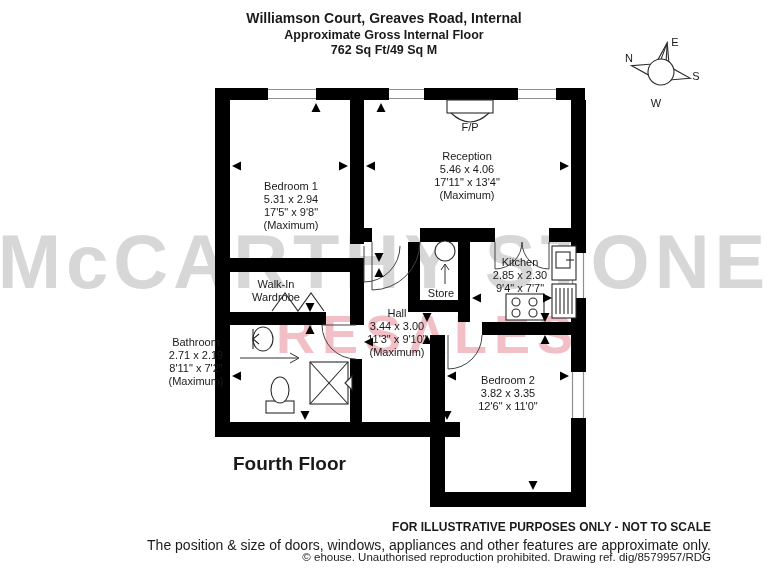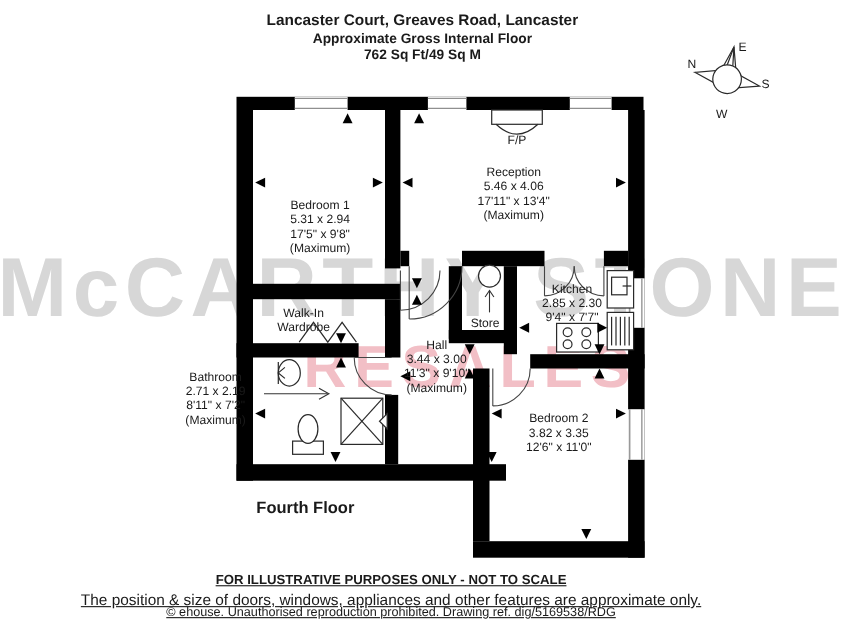--- a/index.html
+++ b/index.html
@@ -15,38 +15,38 @@
     position:absolute;top:218px;left:50%;transform:translateX(-50%);
     font-size:76px;font-weight:bold;letter-spacing:5px;white-space:nowrap;
     color:#d7d7d7;z-index:1;
   }
   .wm-pink{
     position:absolute;top:303px;left:276px;
     font-size:54px;font-weight:bold;letter-spacing:7px;white-space:nowrap;
     color:#f2bfc6;z-index:2;
   }
   #plan-svg{position:absolute;top:0;left:0;z-index:3;}
-  .floor-label{position:absolute;left:233px;top:453px;font-size:15px;font-weight:bold;z-index:4;}
-  .ftr{position:absolute;left:0;width:711px;text-align:center;z-index:4;text-decoration:underline;}
+  .floor-label{position:absolute;left:233px;top:453px;font-size:19px;font-weight:bold;z-index:4;}
+  .ftr{position:absolute;left:0;width:711px;text-align:right;z-index:4;}
   #ftr-1{top:520px;font-size:12px;font-weight:bold;}
   #ftr-2{top:537px;font-size:14px;}
   #ftr-3{top:551px;font-size:11.5px;}
   svg text{font-family:"Liberation Sans", sans-serif;font-size:11px;fill:#1a1a1a;}
   .wall{fill:#000;stroke:none;}
   .thin{fill:none;stroke:#2a2a2a;stroke-width:1.1;}
   .fixwhite{fill:#fff;stroke:#2a2a2a;stroke-width:1.1;}
   .arc{fill:none;stroke:#444;stroke-width:1;}
   .glz{stroke:#8f8f8f;stroke-width:1.2;}
   .tri{fill:#000;}
   .dimline{stroke:#333;stroke-width:1;fill:none;}
 </style>
 </head>
 <body>
 
-<div class="hdr" id="hdr-title">Lancaster Court, Greaves Road, Lancaster</div>
+<div class="hdr" id="hdr-title">Williamson Court, Greaves Road, Internal</div>
 <div class="hdr" id="hdr-sub">Approximate Gross Internal Floor</div>
 <div class="hdr" id="hdr-area">762 Sq Ft/49 Sq M</div>
 
 <div class="wm-gray">McCARTHY STONE</div>
 <div class="wm-pink">RESALES</div>
 
 <svg id="plan-svg" width="768" height="576" viewBox="0 0 768 576">
 
   <g>
     <rect class="wall" x="215" y="88" width="370" height="12"></rect>
@@ -265,13 +265,13 @@
       <text x="675" y="46">E</text>
       <text x="696" y="80">S</text>
       <text x="656" y="107">W</text>
     </g>
   </g>
 </svg>
 
 <div class="floor-label">Fourth Floor</div>
 <div class="ftr" id="ftr-1">FOR ILLUSTRATIVE PURPOSES ONLY - NOT TO SCALE</div>
 <div class="ftr" id="ftr-2">The position &amp; size of doors, windows, appliances and other features are approximate only.</div>
-<div class="ftr" id="ftr-3">© ehouse. Unauthorised reproduction prohibited. Drawing ref. dig/5169538/RDG</div>
+<div class="ftr" id="ftr-3">© ehouse. Unauthorised reproduction prohibited. Drawing ref. dig/8579957/RDG</div>
 
 </body></html>

